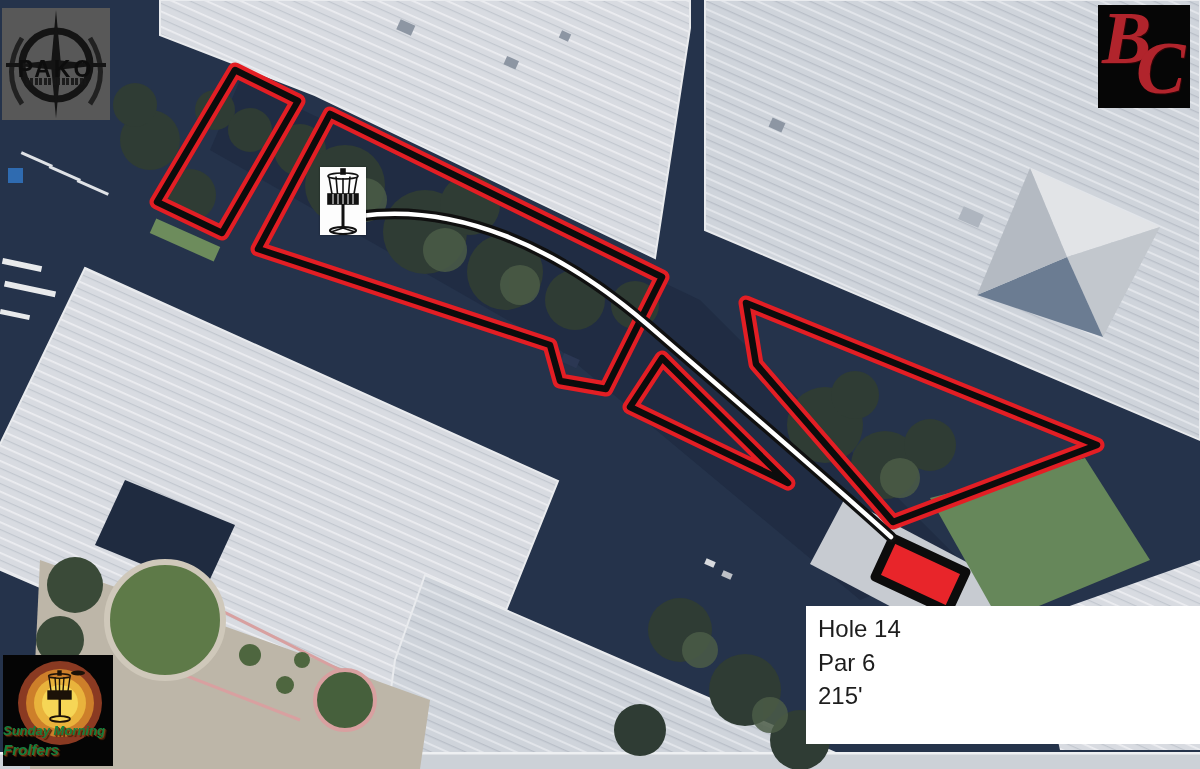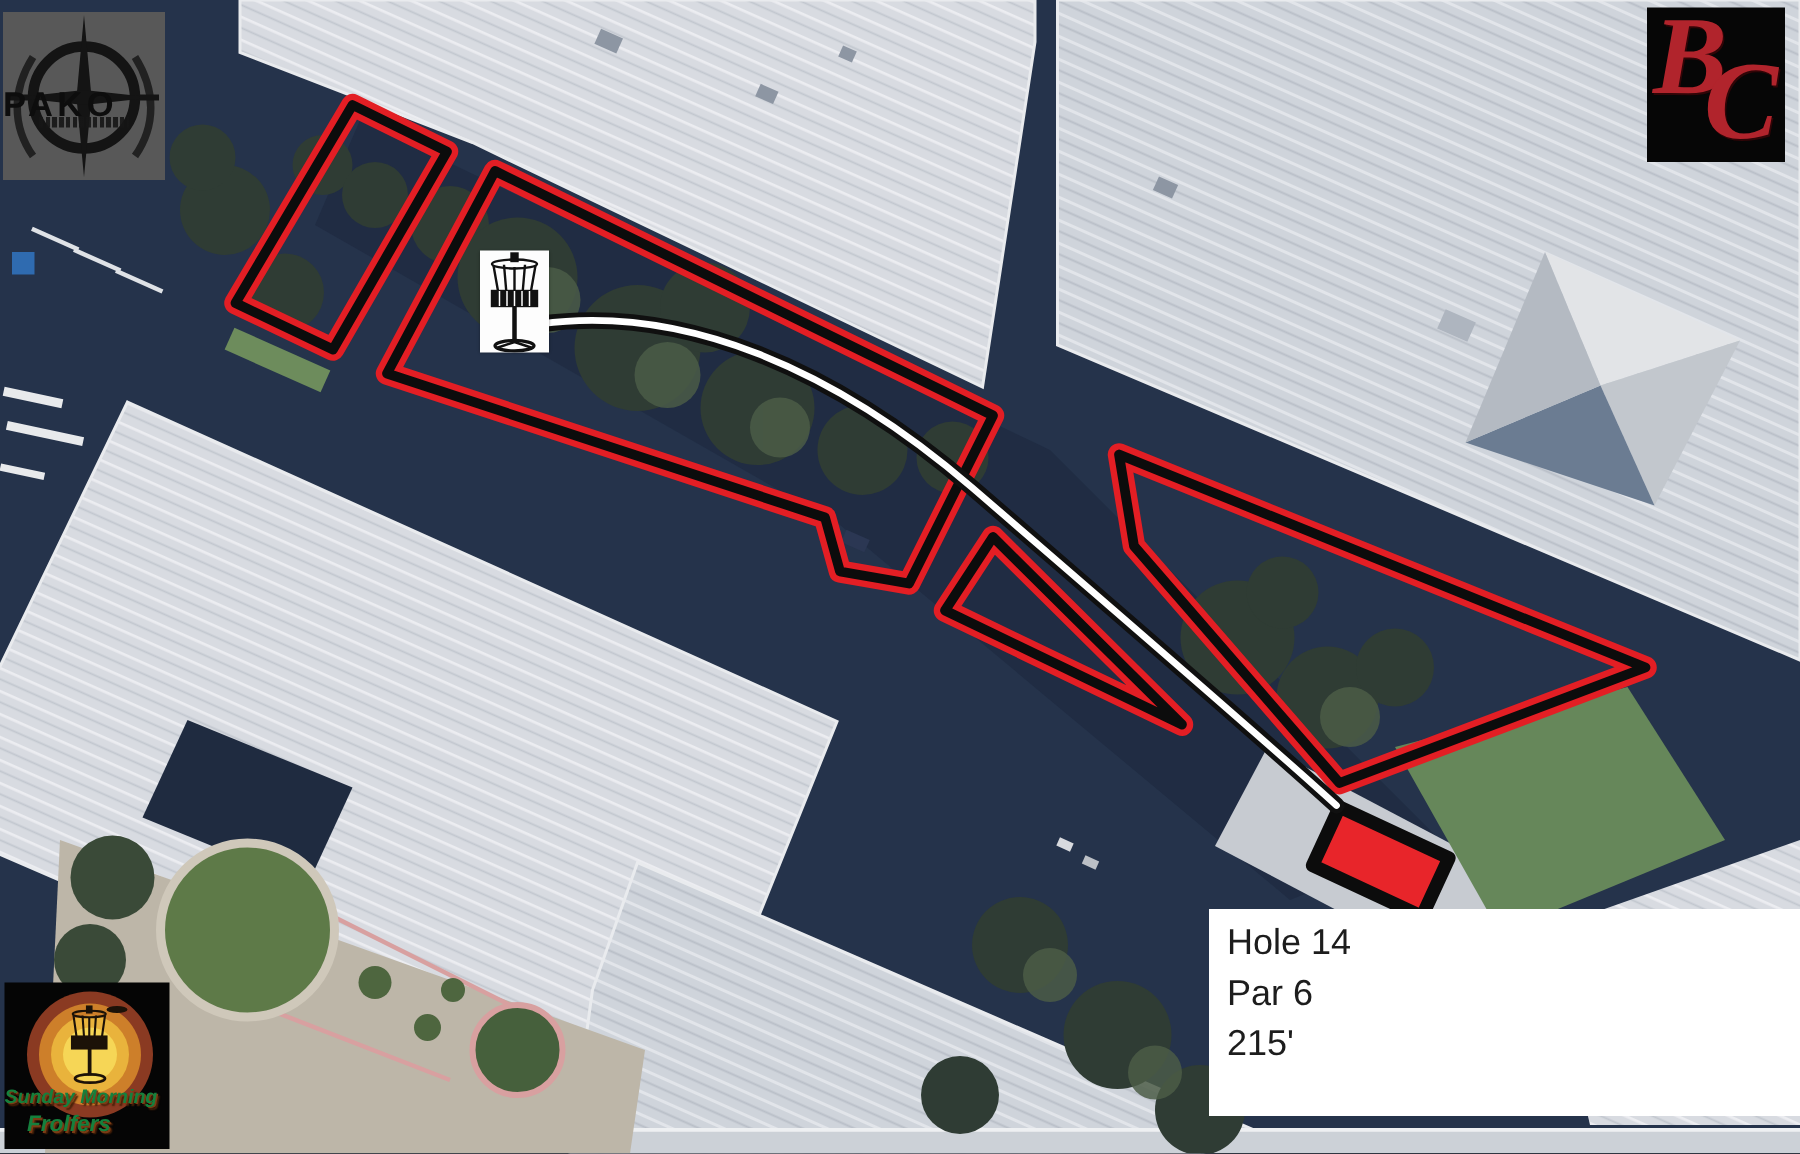--- a/index.html
+++ b/index.html
@@ -6,21 +6,21 @@
   #stage{
     position:relative;width:1200px;height:769px;overflow:hidden;
     font-family:"Liberation Sans", sans-serif;background:#25334b;
   }
   #map-svg{position:absolute;left:0;top:0;}
 
   
   .logo-box{position:absolute;}
   #pako-box{left:2px;top:8px;width:108px;height:112px;background:#585858;}
   #pako-text{
-    position:absolute;left:0;top:48px;width:100%;text-align:left;
+    position:absolute;left:0;top:48px;width:100%;text-align:center;
     font-weight:bold;font-size:23px;letter-spacing:3px;color:#0d0d0d;
   }
   #pako-subtext{
     position:absolute;left:24px;top:70px;width:60px;height:7px;opacity:.9;
     background:repeating-linear-gradient(90deg,#161616 0 3px,rgba(0,0,0,0) 3px 4.5px);
   }
   #bc-box{left:1098px;top:5px;width:92px;height:103px;background:#060606;}
   .bc-letter{
     position:absolute;font-family:"Liberation Serif", serif;
     font-weight:bold;font-style:italic;color:#b1242c;line-height:1;
@@ -28,21 +28,21 @@
   }
   #bc-b{left:4px;top:-4px;font-size:74px;}
   #bc-c{left:38px;top:26px;font-size:74px;}
   #smf-box{left:3px;top:655px;width:110px;height:111px;background:#050505;overflow:hidden;}
   .smf-ring{position:absolute;border-radius:50%;}
   #smf-text1,#smf-text2{
     position:absolute;width:100%;text-align:left;font-weight:bold;font-style:italic;
     color:#15803d;text-shadow:1px 1px 0 #7a3c14,2px 2px 1px #4a2108;
   }
   #smf-text1{top:68px;font-size:13px;}
-  #smf-text2{top:86px;font-size:15px;margin-left:15px;}
+  #smf-text2{top:86px;font-size:15px;}
 
   
   #basket-marker{
     position:absolute;left:320px;top:167px;width:46px;height:68px;
     background:#fdfdfd;box-shadow:0 0 2px rgba(0,0,0,.4);
   }
 
   
   #info-box{
     position:absolute;left:806px;top:606px;width:410px;height:138px;

